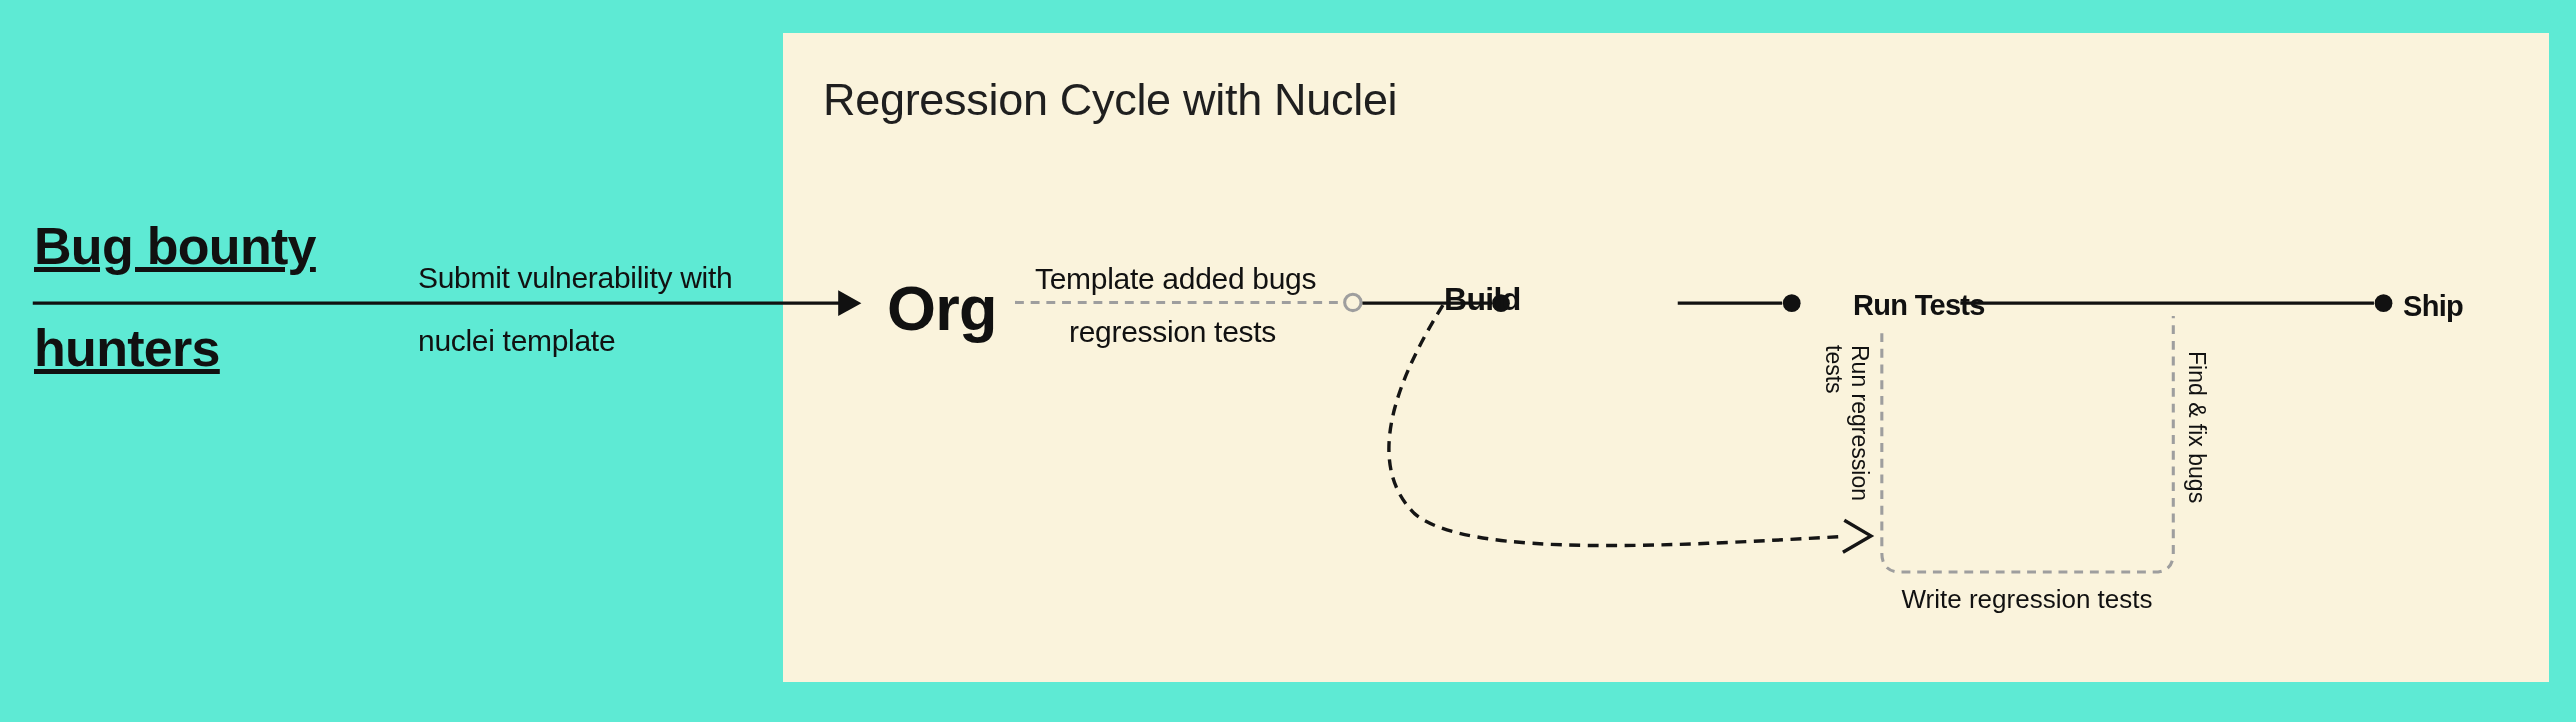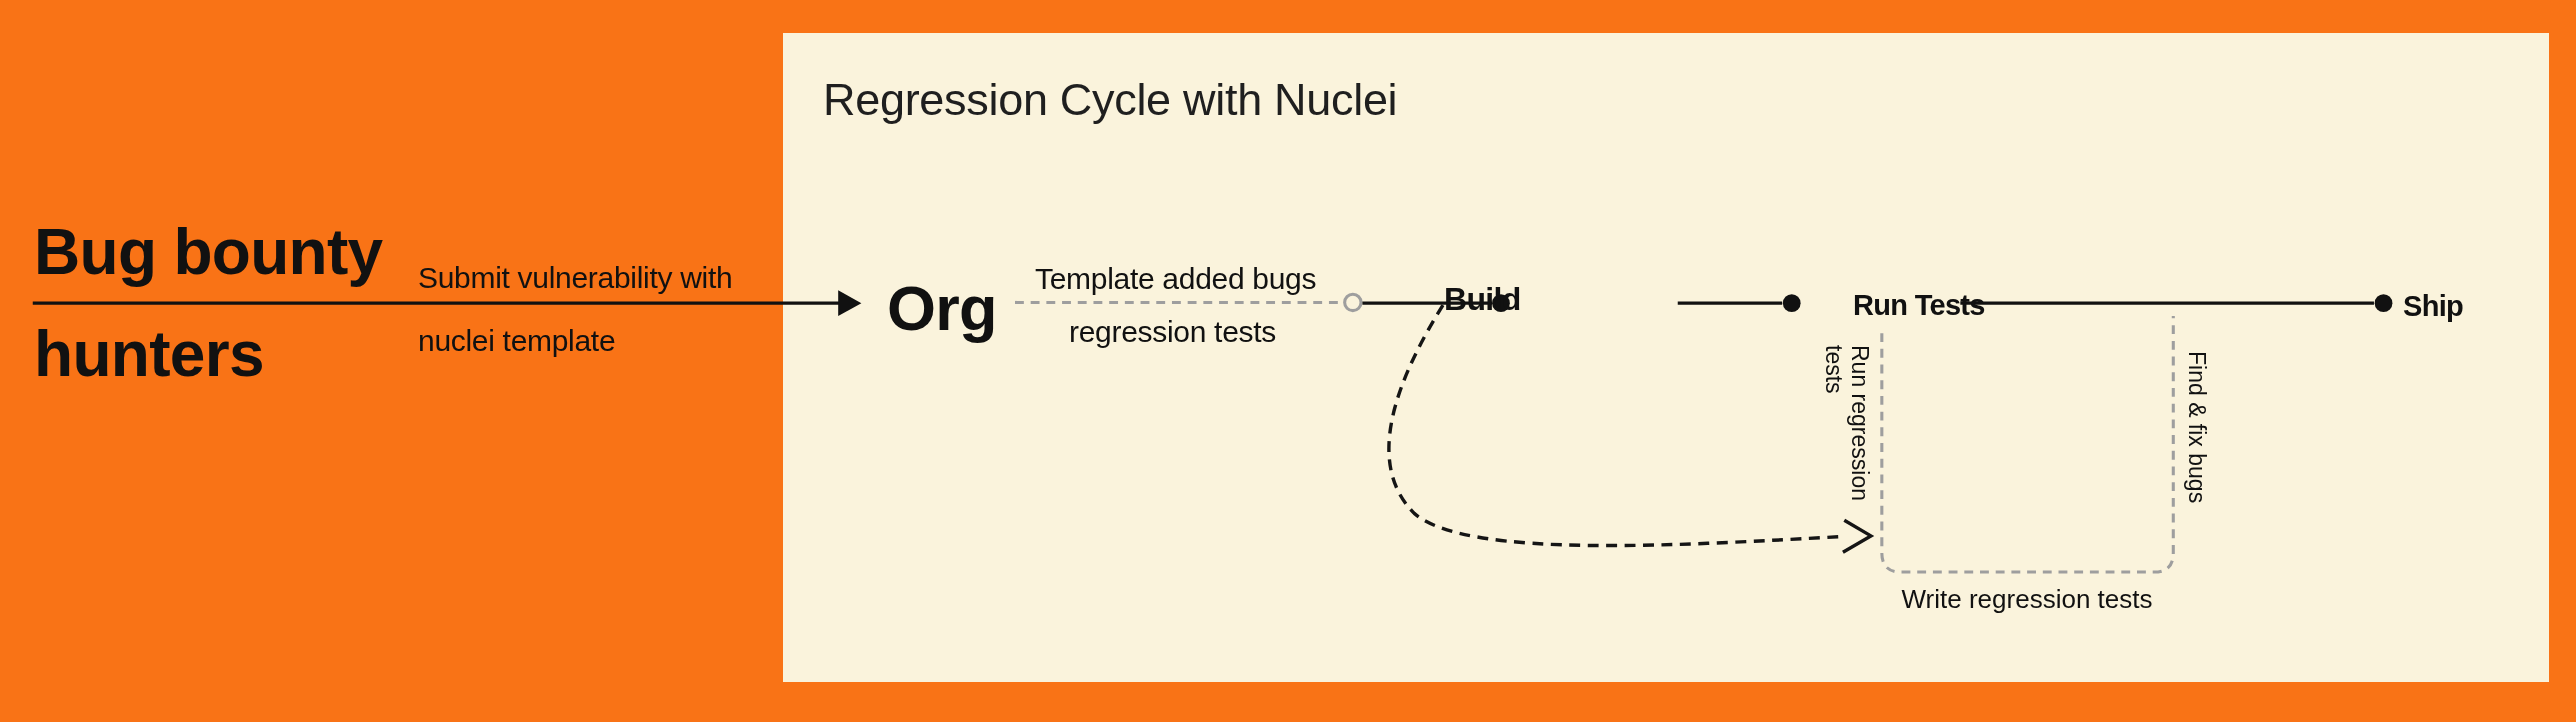--- a/index.html
+++ b/index.html
@@ -4,21 +4,21 @@
 <style>
   html, body {
     margin: 0;
     padding: 0;
     background: #ffffff;
   }
   .stage {
     position: relative;
     width: 2576px;
     height: 723px;
-    background: #f97316;
+    background: #5eead4;
     overflow: hidden;
     font-family: "Liberation Sans", "DejaVu Sans", sans-serif;
     color: #111111;
   }
   .panel {
     position: absolute;
     left: 783px;
     top: 33px;
     width: 1766px;
     height: 649px;
@@ -40,23 +40,24 @@
   }
   .title {
     left: 823px;
     top: 77px;
     font-size: 45px;
     font-weight: 400;
     letter-spacing: -0.3px;
     color: #1f1f1f;
   }
   .h-big {
-    font-size: 64px;
+    font-size: 52px;
     font-weight: 700;
     letter-spacing: -0.7px;
+    text-decoration: underline;
   }
   .heading1 { left: 34px;  top: 220px; }
   .heading2 { left: 34px;  top: 322px; }
   .lbl {
     font-size: 30px;
     font-weight: 400;
     letter-spacing: -0.3px;
   }
   .submit1   { left: 418px;  top: 263px; }
   .submit2   { left: 418px;  top: 326px; }

